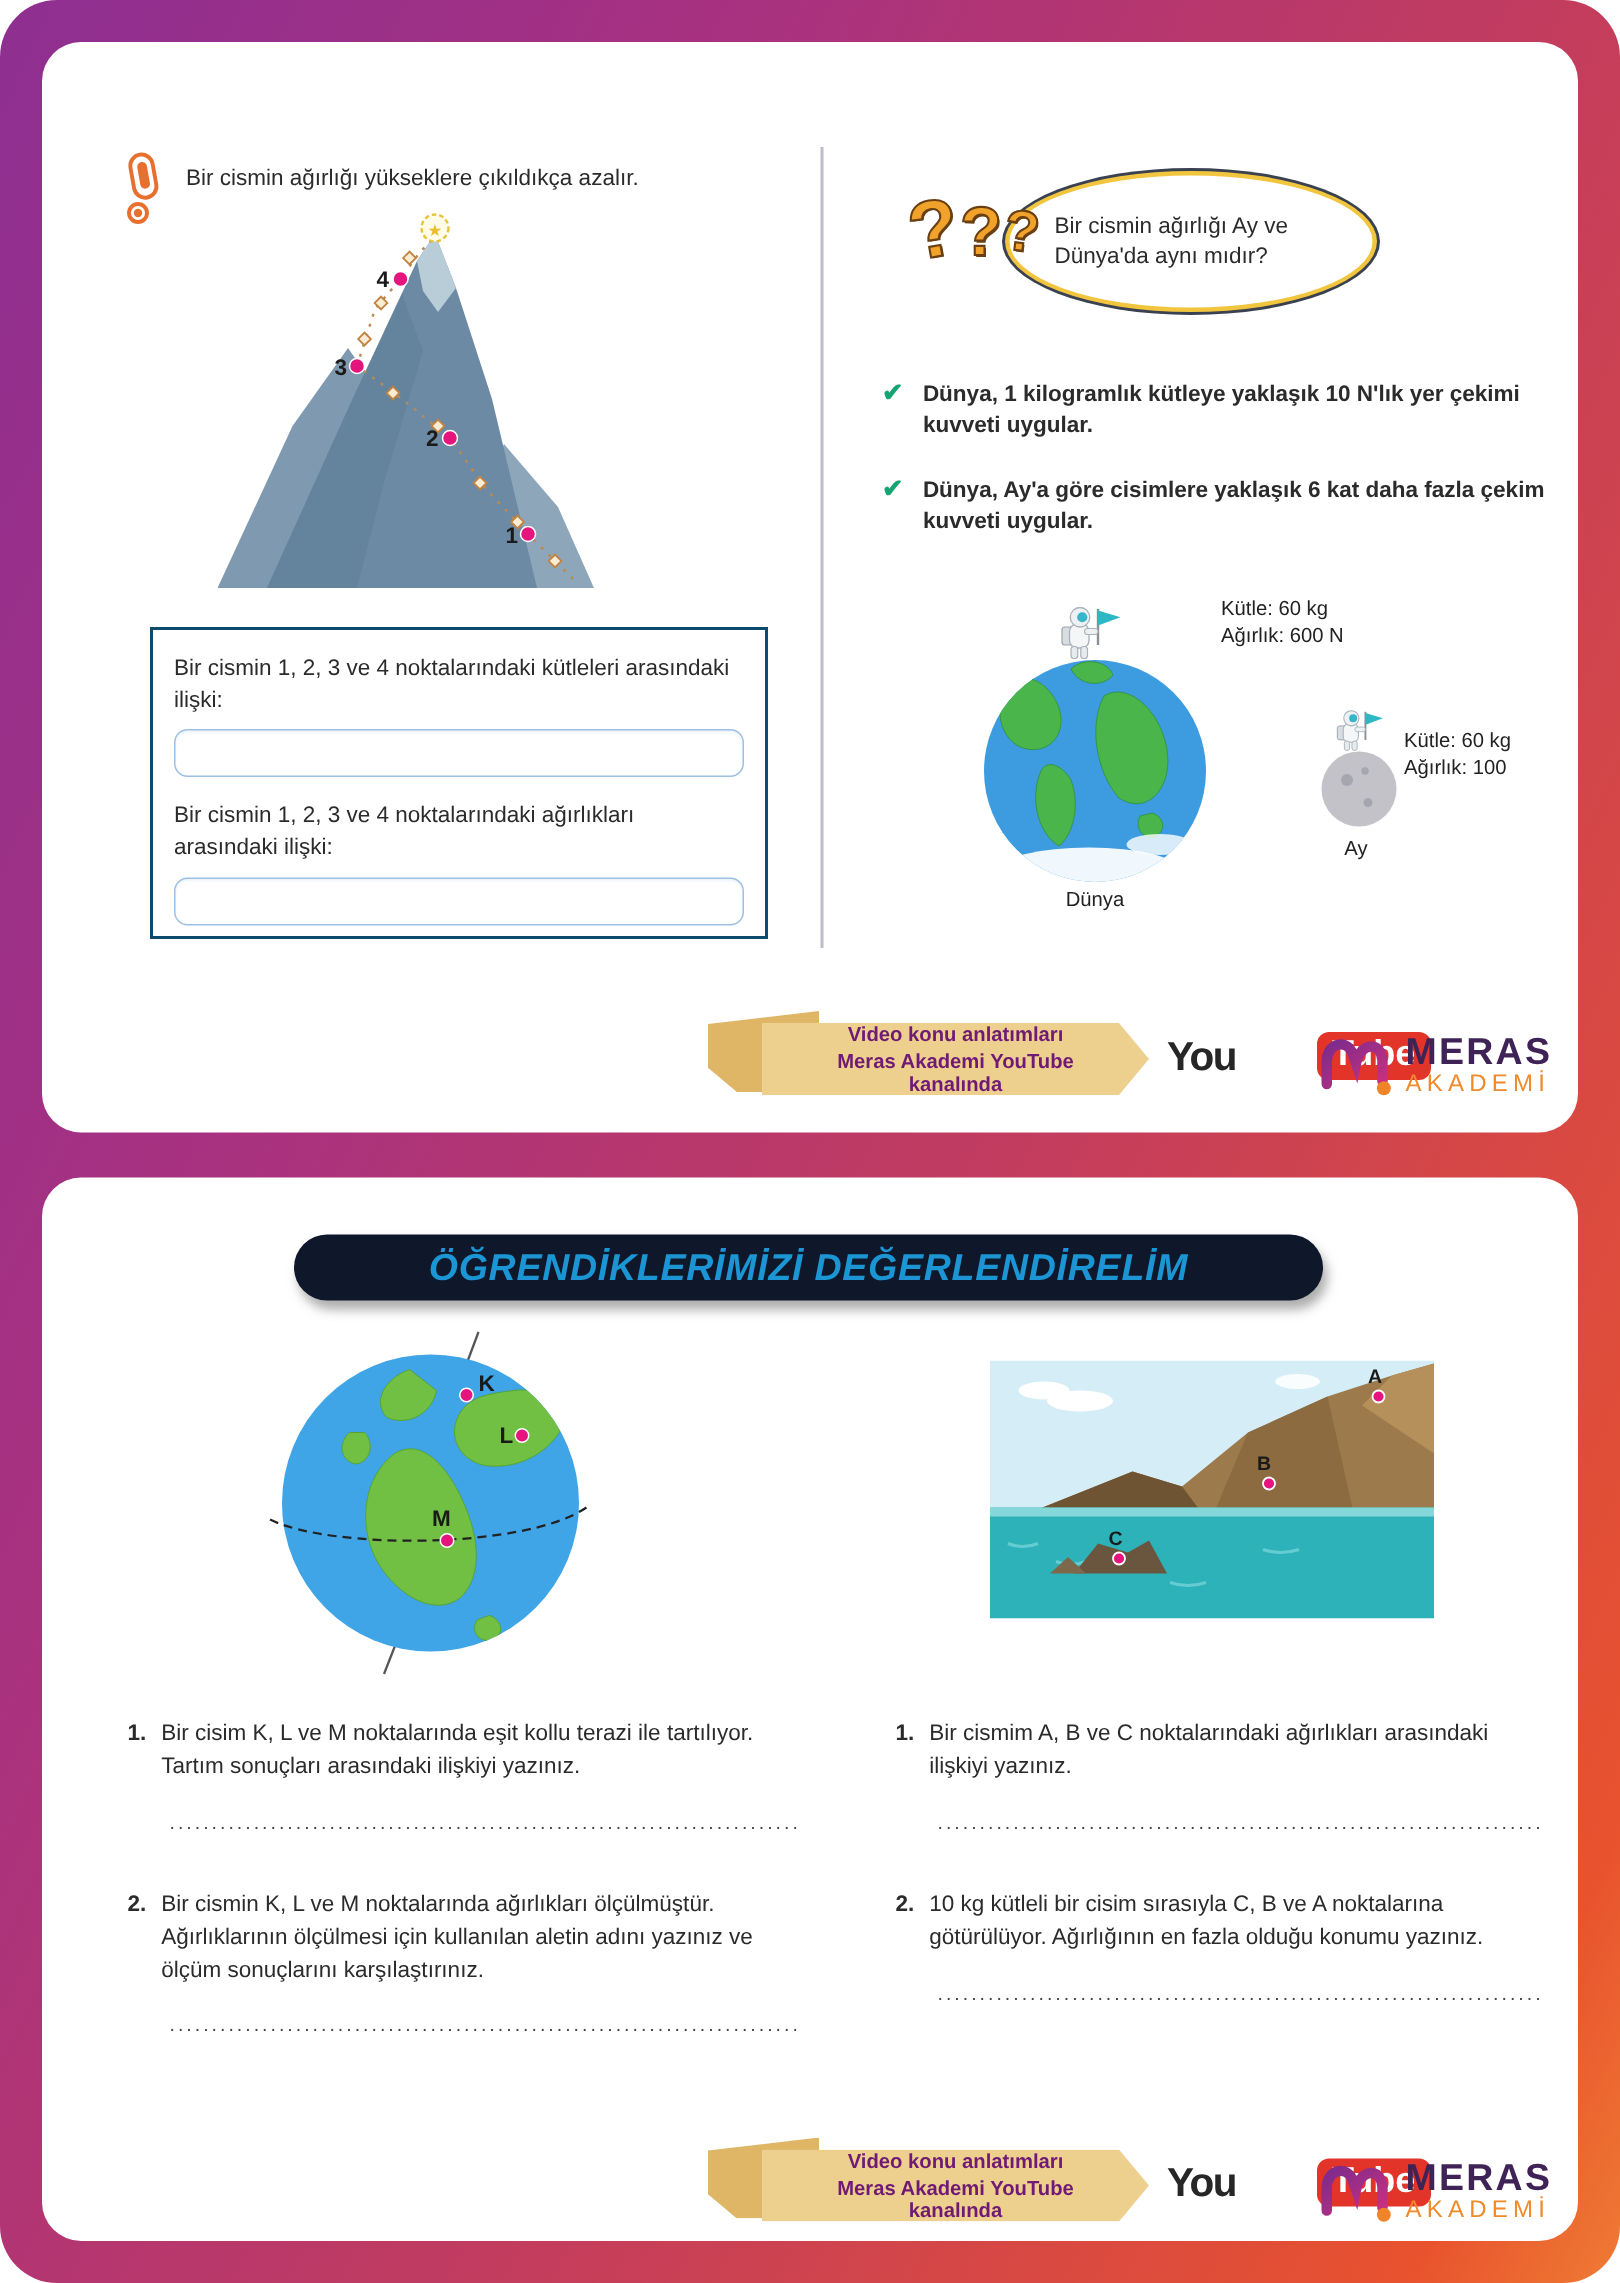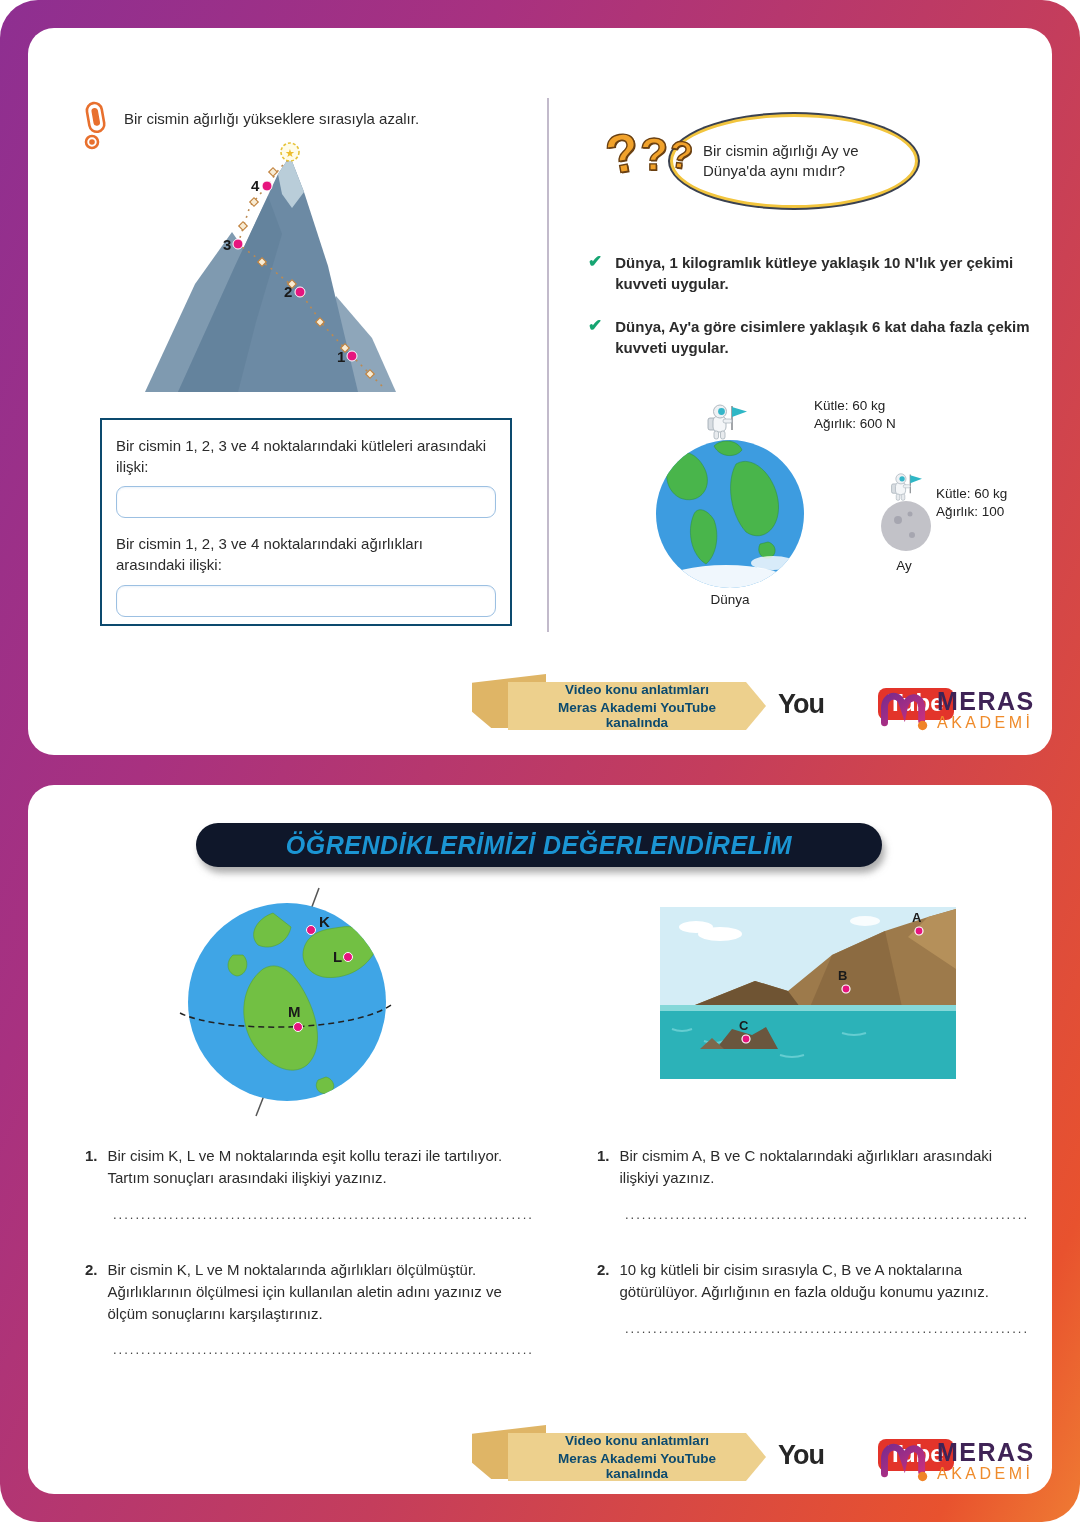--- a/index.html
+++ b/index.html
@@ -39,21 +39,21 @@
 
   .earth-scene { position:absolute; left:590px; top:330px; }
 
   
   .video-banner { position:absolute; width:582px; height:64px; }
   .ribbon-tail { position:absolute; left:6px; top:0; width:74px; height:54px; background:#dfb566;
                  clip-path:polygon(0 16%, 100% 0, 100% 100%, 26% 100%, 0 70%); }
   .ribbon { position:absolute; left:42px; top:8px; width:258px; height:48px; background:#edd08d;
             clip-path:polygon(0 0, 238px 0, 258px 24px, 238px 48px, 0 48px);
             display:flex; flex-direction:column; align-items:center; justify-content:center; gap:3px; }
-  .ribbon-line { font-size:13.5px; font-weight:bold; color:#0c4a6e; width:220px; text-align:center; }
+  .ribbon-line { font-size:13.5px; font-weight:bold; color:#701a75; width:220px; text-align:center; }
   .yt { position:absolute; left:312px; top:14px; display:flex; align-items:center;gap:40px; }
   .yt-you { font-size:27px; font-weight:bold; color:#262626; letter-spacing:-1px; }
   .yt-tube { margin-left:14px; background:#e3342a; color:#fff; font-size:24px; font-weight:bold; padding:1px 10px 3px; border-radius:8px; }
   .meras { position:absolute; left:412px; top:6px; display:flex; align-items:flex-end; gap:7px; }
   .meras-name { font-size:25px; font-weight:bold; color:#3f2356; letter-spacing:1.5px; line-height:1.05; }
   .meras-sub { font-size:16px; color:#ef8b2b; letter-spacing:3.5px; }
 
   
   .title-banner { position:absolute; left:168px; top:38px; width:686px; height:44px; background:#0f172a; border-radius:22px;
                   box-shadow:3px 6px 7px rgba(105,105,105,.55);
@@ -78,21 +78,21 @@
 
   <div class="panel top">
 
     <div class="warn-row">
       <svg width="32" height="50" viewBox="0 0 32 50">
         <rect x="8" y="3" width="15" height="29" rx="7.5" fill="none" stroke="#e8702e" stroke-width="2.6" transform="rotate(-10 15 17)"></rect>
         <rect x="12.5" y="8" width="6.5" height="18" rx="3.2" fill="#e8702e" transform="rotate(-10 15 17)"></rect>
         <circle cx="12" cy="42" r="6" fill="none" stroke="#e8702e" stroke-width="2.6"></circle>
         <circle cx="12" cy="42" r="2.8" fill="#e8702e"></circle>
       </svg>
-      <div class="warn-text">Bir cismin ağırlığı yükseklere sırasıyla azalır.</div>
+      <div class="warn-text">Bir cismin ağırlığı yükseklere çıkıldıkça azalır.</div>
     </div>
 
     <div class="mountain-wrap">
       <svg width="300" height="262" viewBox="0 0 300 262">
         <polygon points="5,258 55,150 92,98 128,150 148,258" fill="#7f9ab0"></polygon>
         <polygon points="150,258 196,162 232,204 256,258" fill="#8ea6ba"></polygon>
         <polygon points="38,258 95,132 138,40 150,22 164,58 188,132 218,258" fill="#6c8aa4"></polygon>
         <polygon points="95,132 128,62 142,100 116,188 98,258 38,258" fill="#5f7e97" opacity="0.55"></polygon>
         <polygon points="138,40 150,22 164,58 152,74 142,60" fill="#b9cdd9"></polygon>
         <polyline points="242,252 212,222 184,192 160,158 128,132 98,110 110,72 127,52 140,34 150,24" fill="none" stroke="#bb8a52" stroke-width="1.6" stroke-dasharray="2 5"></polyline>

